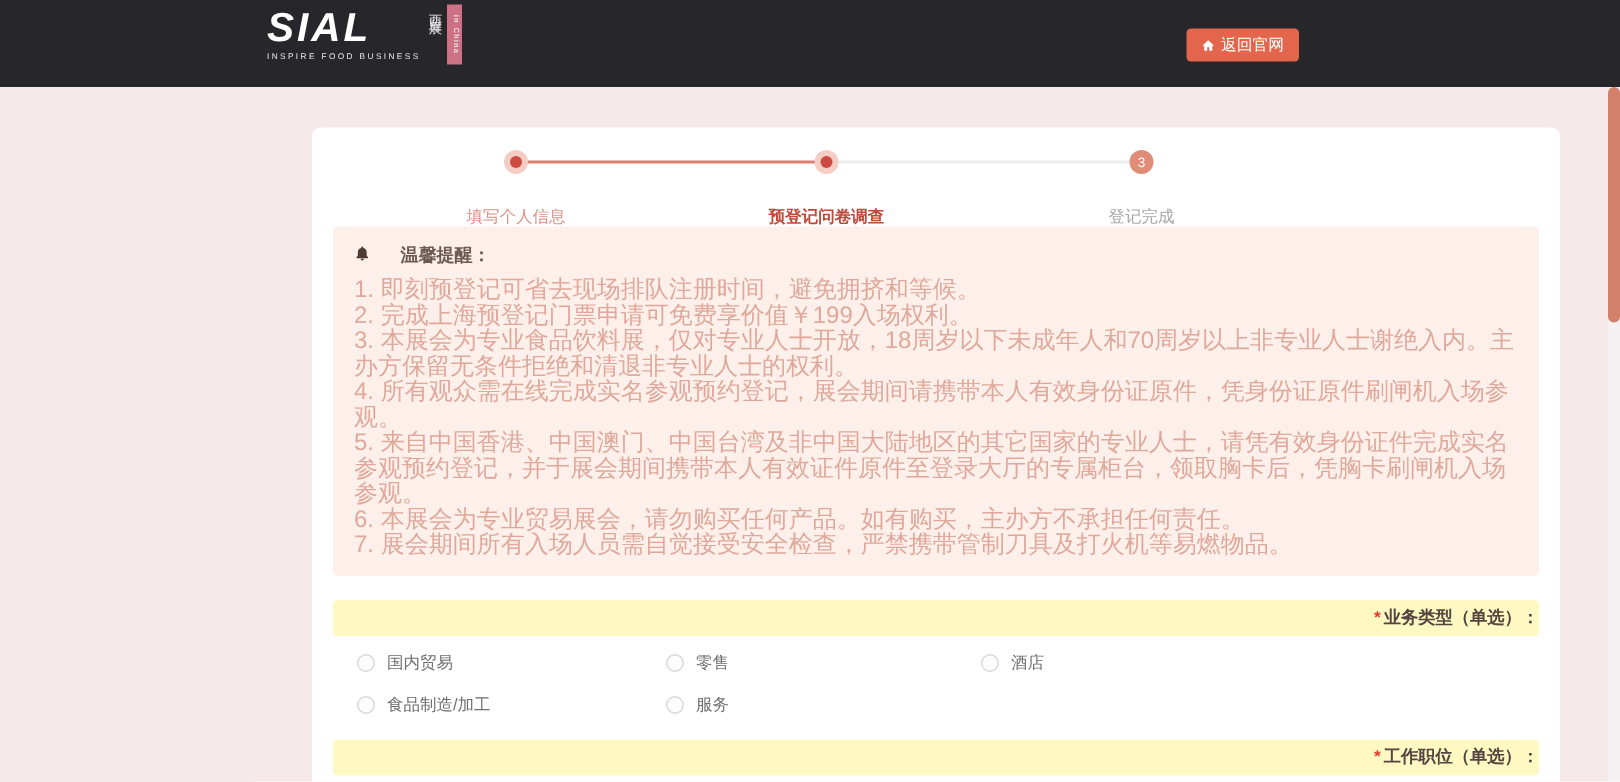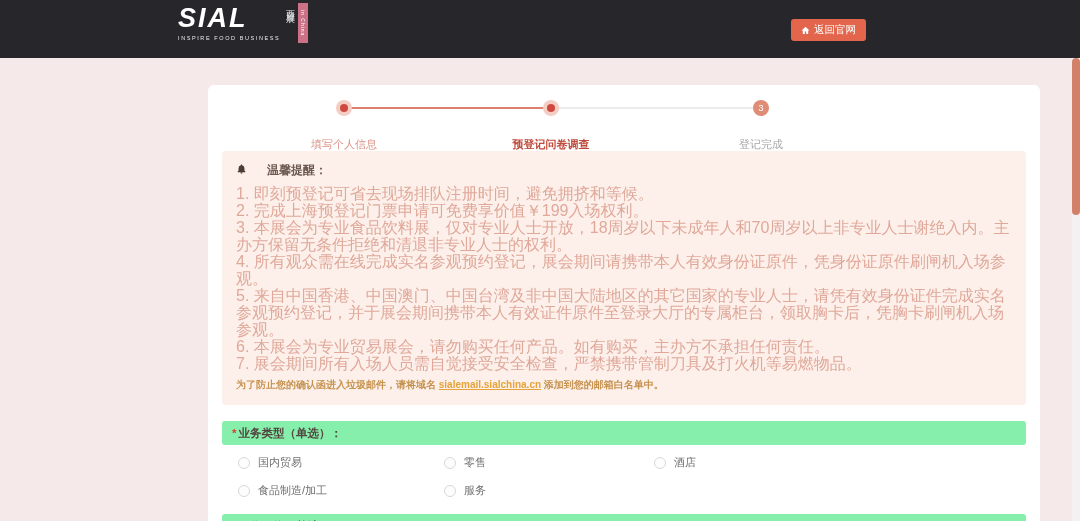--- a/index.html
+++ b/index.html
@@ -92,23 +92,23 @@
   .notice-title {
     display:flex; align-items:center; gap:20px;
     color:#6d5a52; font-size:12px; font-weight:bold; margin-bottom:6px;
   }
   .n-item { color:#dfa89a; font-size:16px; line-height:17px; }
   .n-footer { margin-top:4px; color:#c6924f; font-size:10px; font-weight:bold; line-height:17px; }
   .n-footer a { color:#e5a33a; text-decoration:underline; cursor:pointer; }
 
   
   .sec-header {
-    margin-top:16px; height:24px; line-height:24px; background:#86efac;
+    margin-top:16px; height:24px; line-height:24px; background:#fef9c3;
     border-radius:3px; padding-left:10px;
-    font-size:11.5px; font-weight:bold; color:#53453f;
+    font-size:11.5px; font-weight:bold; color:#53453f;text-align:right;
   }
   .sec-header .req { color:#e23b2e; margin-right:2px; }
   .opt-grid {
     display:grid; grid-template-columns:206px 210px 1fr;
     padding:10px 0 0 16px; row-gap:13px;
   }
   .opt { display:flex; align-items:center; gap:8px; cursor:pointer; }
   .radio {
     width:12px; height:12px; border-radius:50%;
     border:1px solid #d8d8d8; background:#fdfdfd; flex:0 0 auto;
@@ -178,21 +178,20 @@
       </span>
       <span>温馨提醒：</span>
     </div>
     <div class="n-item">1. 即刻预登记可省去现场排队注册时间，避免拥挤和等候。</div>
     <div class="n-item">2. 完成上海预登记门票申请可免费享价值￥199入场权利。</div>
     <div class="n-item">3. 本展会为专业食品饮料展，仅对专业人士开放，18周岁以下未成年人和70周岁以上非专业人士谢绝入内。主办方保留无条件拒绝和清退非专业人士的权利。</div>
     <div class="n-item">4. 所有观众需在线完成实名参观预约登记，展会期间请携带本人有效身份证原件，凭身份证原件刷闸机入场参观。</div>
     <div class="n-item">5. 来自中国香港、中国澳门、中国台湾及非中国大陆地区的其它国家的专业人士，请凭有效身份证件完成实名参观预约登记，并于展会期间携带本人有效证件原件至登录大厅的专属柜台，领取胸卡后，凭胸卡刷闸机入场参观。</div>
     <div class="n-item">6. 本展会为专业贸易展会，请勿购买任何产品。如有购买，主办方不承担任何责任。</div>
     <div class="n-item">7. 展会期间所有入场人员需自觉接受安全检查，严禁携带管制刀具及打火机等易燃物品。</div>
-    <div class="n-footer"><span>为了防止您的确认函进入垃圾邮件，请将域名 </span><a>sialemail.sialchina.cn</a><span> 添加到您的邮箱白名单中。</span></div>
   </div>
 
   <div class="sec-header">
     <span class="req">*</span><span>业务类型（单选）：</span>
   </div>
   <div class="opt-grid">
     <label class="opt">
       <span class="radio"></span>
       <span class="opt-label">国内贸易</span>
     </label>

